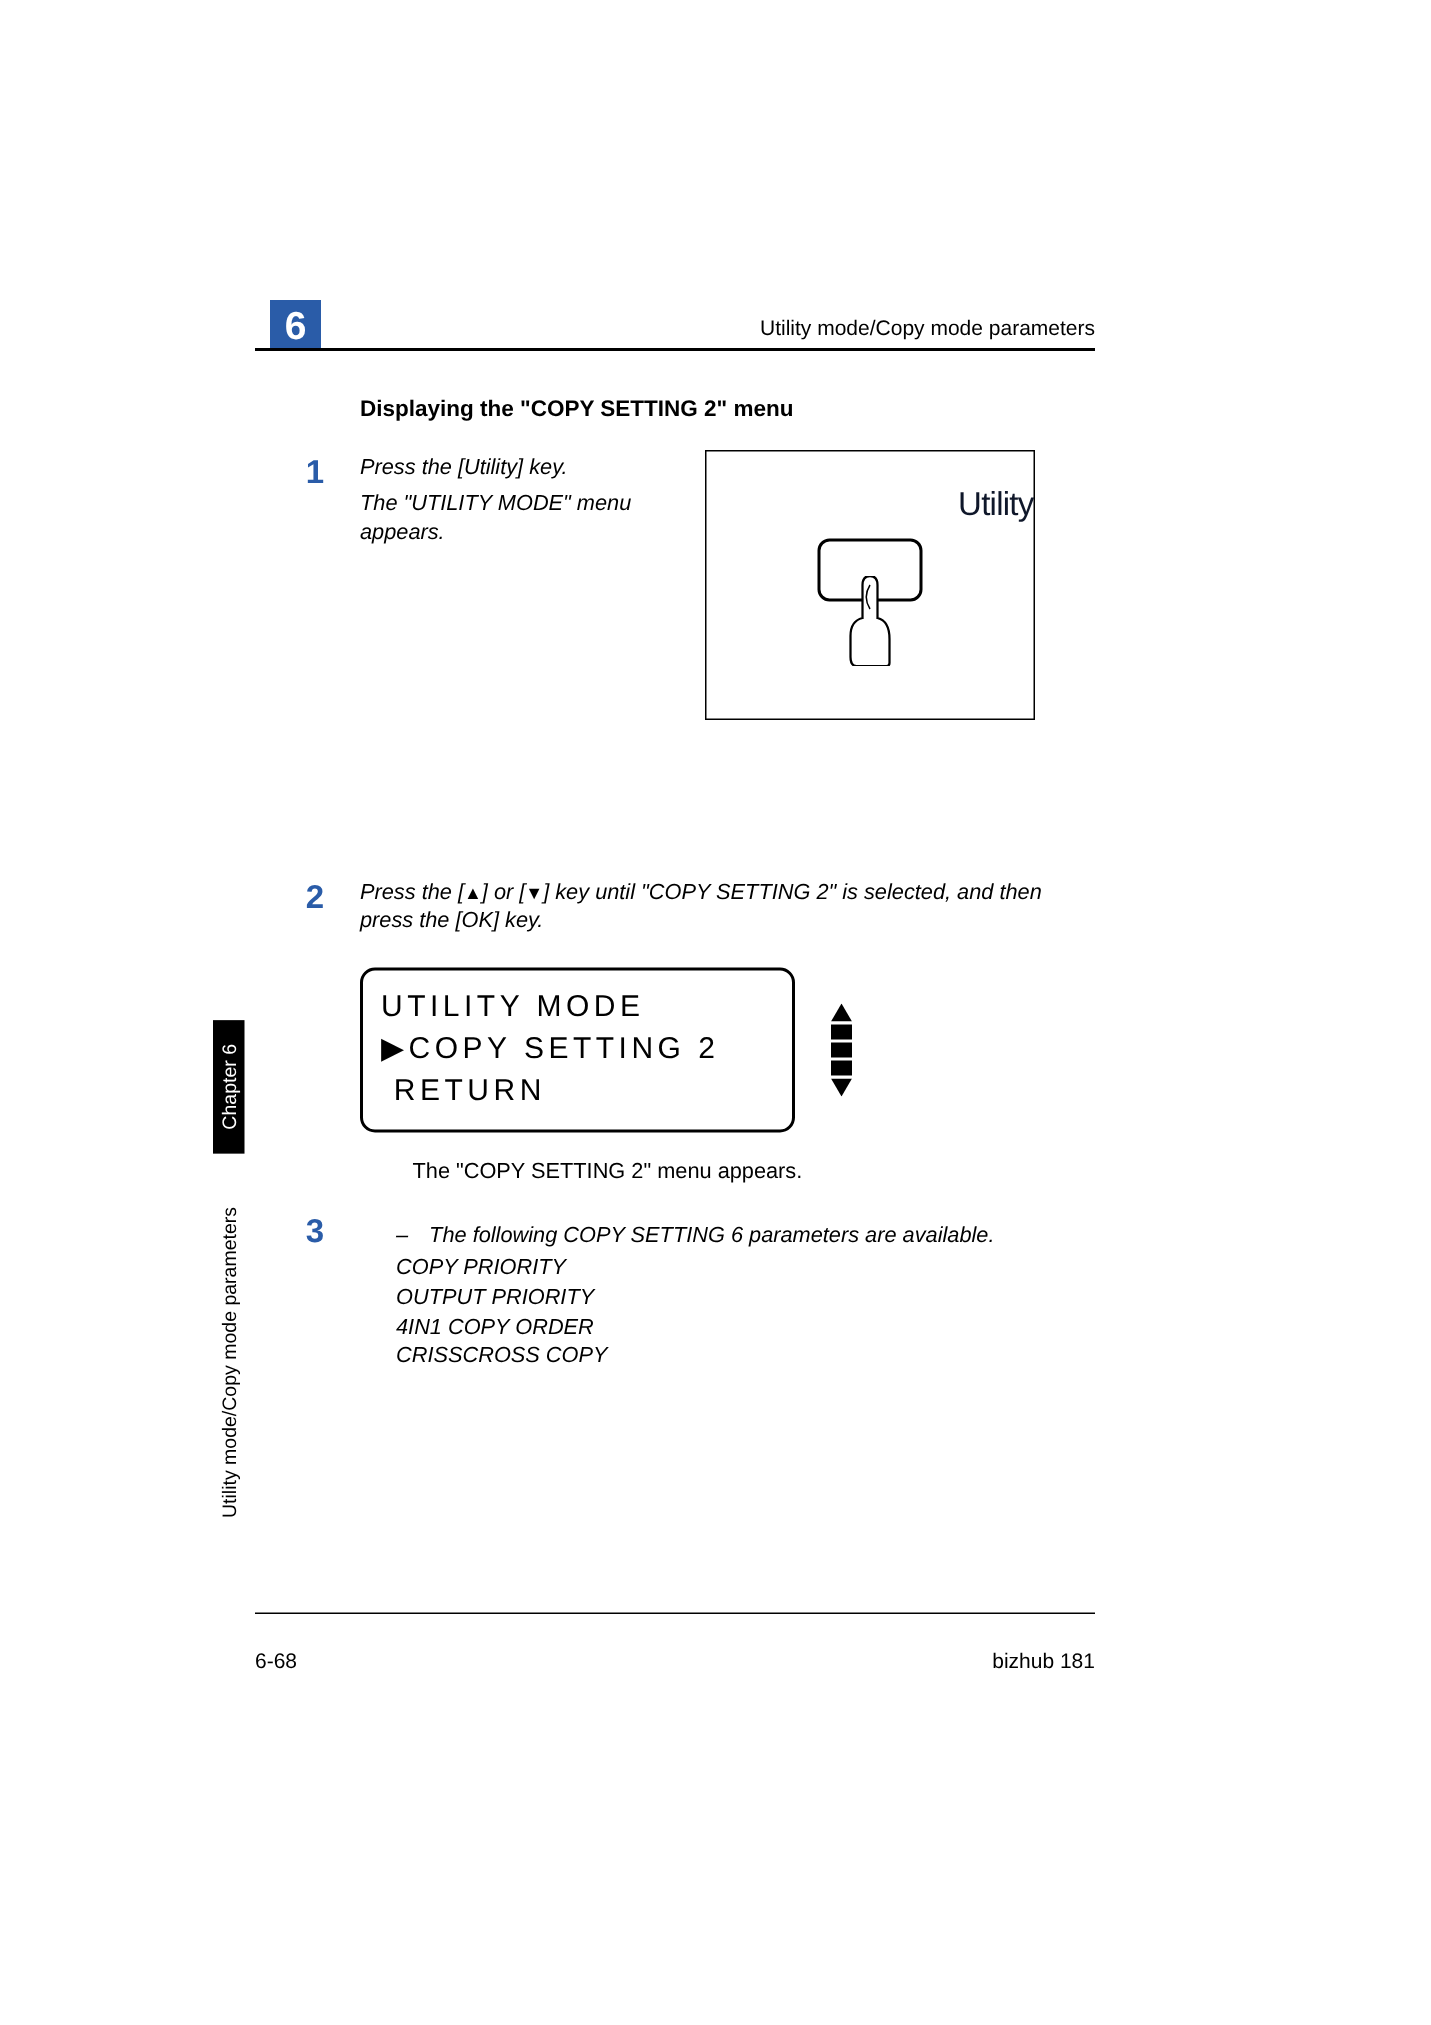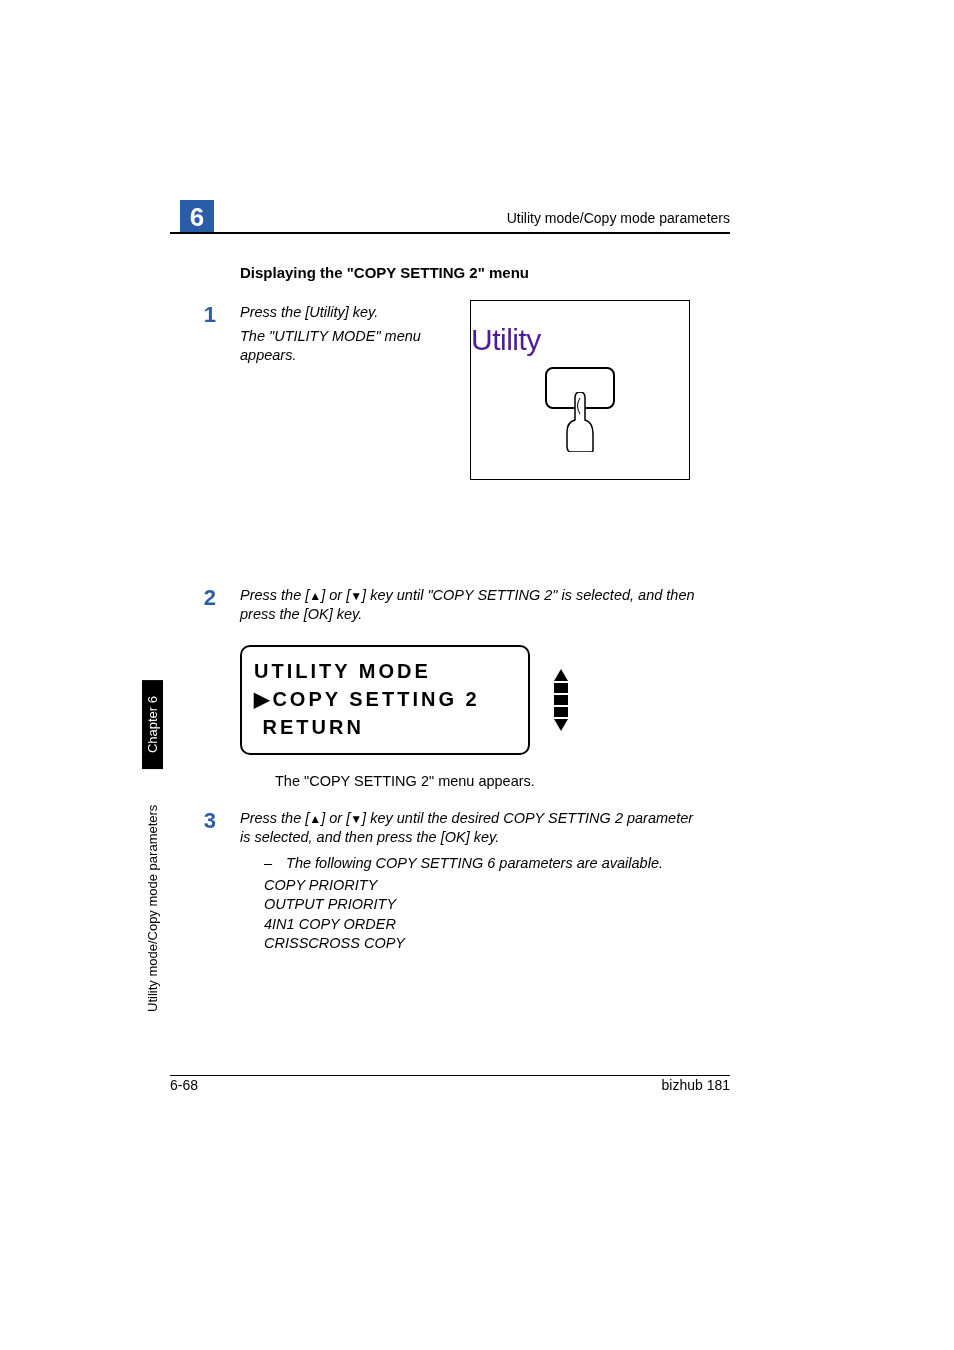--- a/index.html
+++ b/index.html
@@ -72,23 +72,23 @@
   .figure-right {
     position: absolute;
     left: 470px;
     top: 300px;
     width: 220px;
     height: 180px;
     border: 1px solid #000;
   }
   .utility-label {
     font-family: Helvetica, Arial, sans-serif;
-    font-size: 30px;
-    color: #4c1d95;
-    text-align: left;
+    font-size: 22px;
+    color: #0f172a;
+    text-align: right;
     margin-top: 22px;
     letter-spacing: -0.5px;
   }
   .button-fig {
     margin: 10px auto 0;
     width: 70px;
     height: 42px;
     border: 2px solid #000;
     border-radius: 8px;
     position: relative;
@@ -107,21 +107,21 @@
     align-items: center;
     gap: 24px;
   }
   .lcd {
     border: 2px solid #000;
     border-radius: 10px;
     width: 290px;
     height: 110px;
     padding: 10px 12px;
     font-family: "Arial Black", "Helvetica Neue", sans-serif;
-    font-weight: 700;
+    font-weight: 400;
     font-size: 20px;
     letter-spacing: 3px;
     line-height: 1.4;
   }
   .lcd-line { white-space: pre; }
   .lcd-arrows {
     display: flex;
     flex-direction: column;
     gap: 2px;
     align-items: center;
@@ -164,21 +164,21 @@
     display: flex;
     align-items: center;
     justify-content: center;
   }
   .footer {
     position: absolute;
     left: 170px;
     top: 1075px;
     width: 560px;
     border-top: 1px solid #000;
-    padding-top: 1px;
+    padding-top: 23px;
     font-size: 14px;
     display: flex;
     justify-content: space-between;
   }
   .tri { font-size: 12px; }
 </style>
 </head>
 <body>
 
 <div class="chapnum-box">6</div>
@@ -223,23 +223,20 @@
           <polygon points="0,0 14,0 7,12" fill="#000"></polygon>
         </svg>
     </div>
   </div>
 
   <div class="result-line">The "COPY SETTING 2" menu appears.</div>
 
   <div class="step">
     <div class="step-num">3</div>
     <div class="step-body step-text-full">
-      <div>
-        <span>Press the [</span><span class="tri">▲</span><span>] or [</span><span class="tri">▼</span><span>] key until the desired COPY SETTING 2 parameter is selected, and then press the [OK] key.</span>
-      </div>
       <div class="bullet-block">
         <div class="bullet-row">
           <span>–</span>
           <span>The following COPY SETTING 6 parameters are available.</span>
         </div>
         <div class="param-list">
           <div>COPY PRIORITY</div>
           <div>OUTPUT PRIORITY</div>
           <div>4IN1 COPY ORDER</div>
           <div>CRISSCROSS COPY</div>

